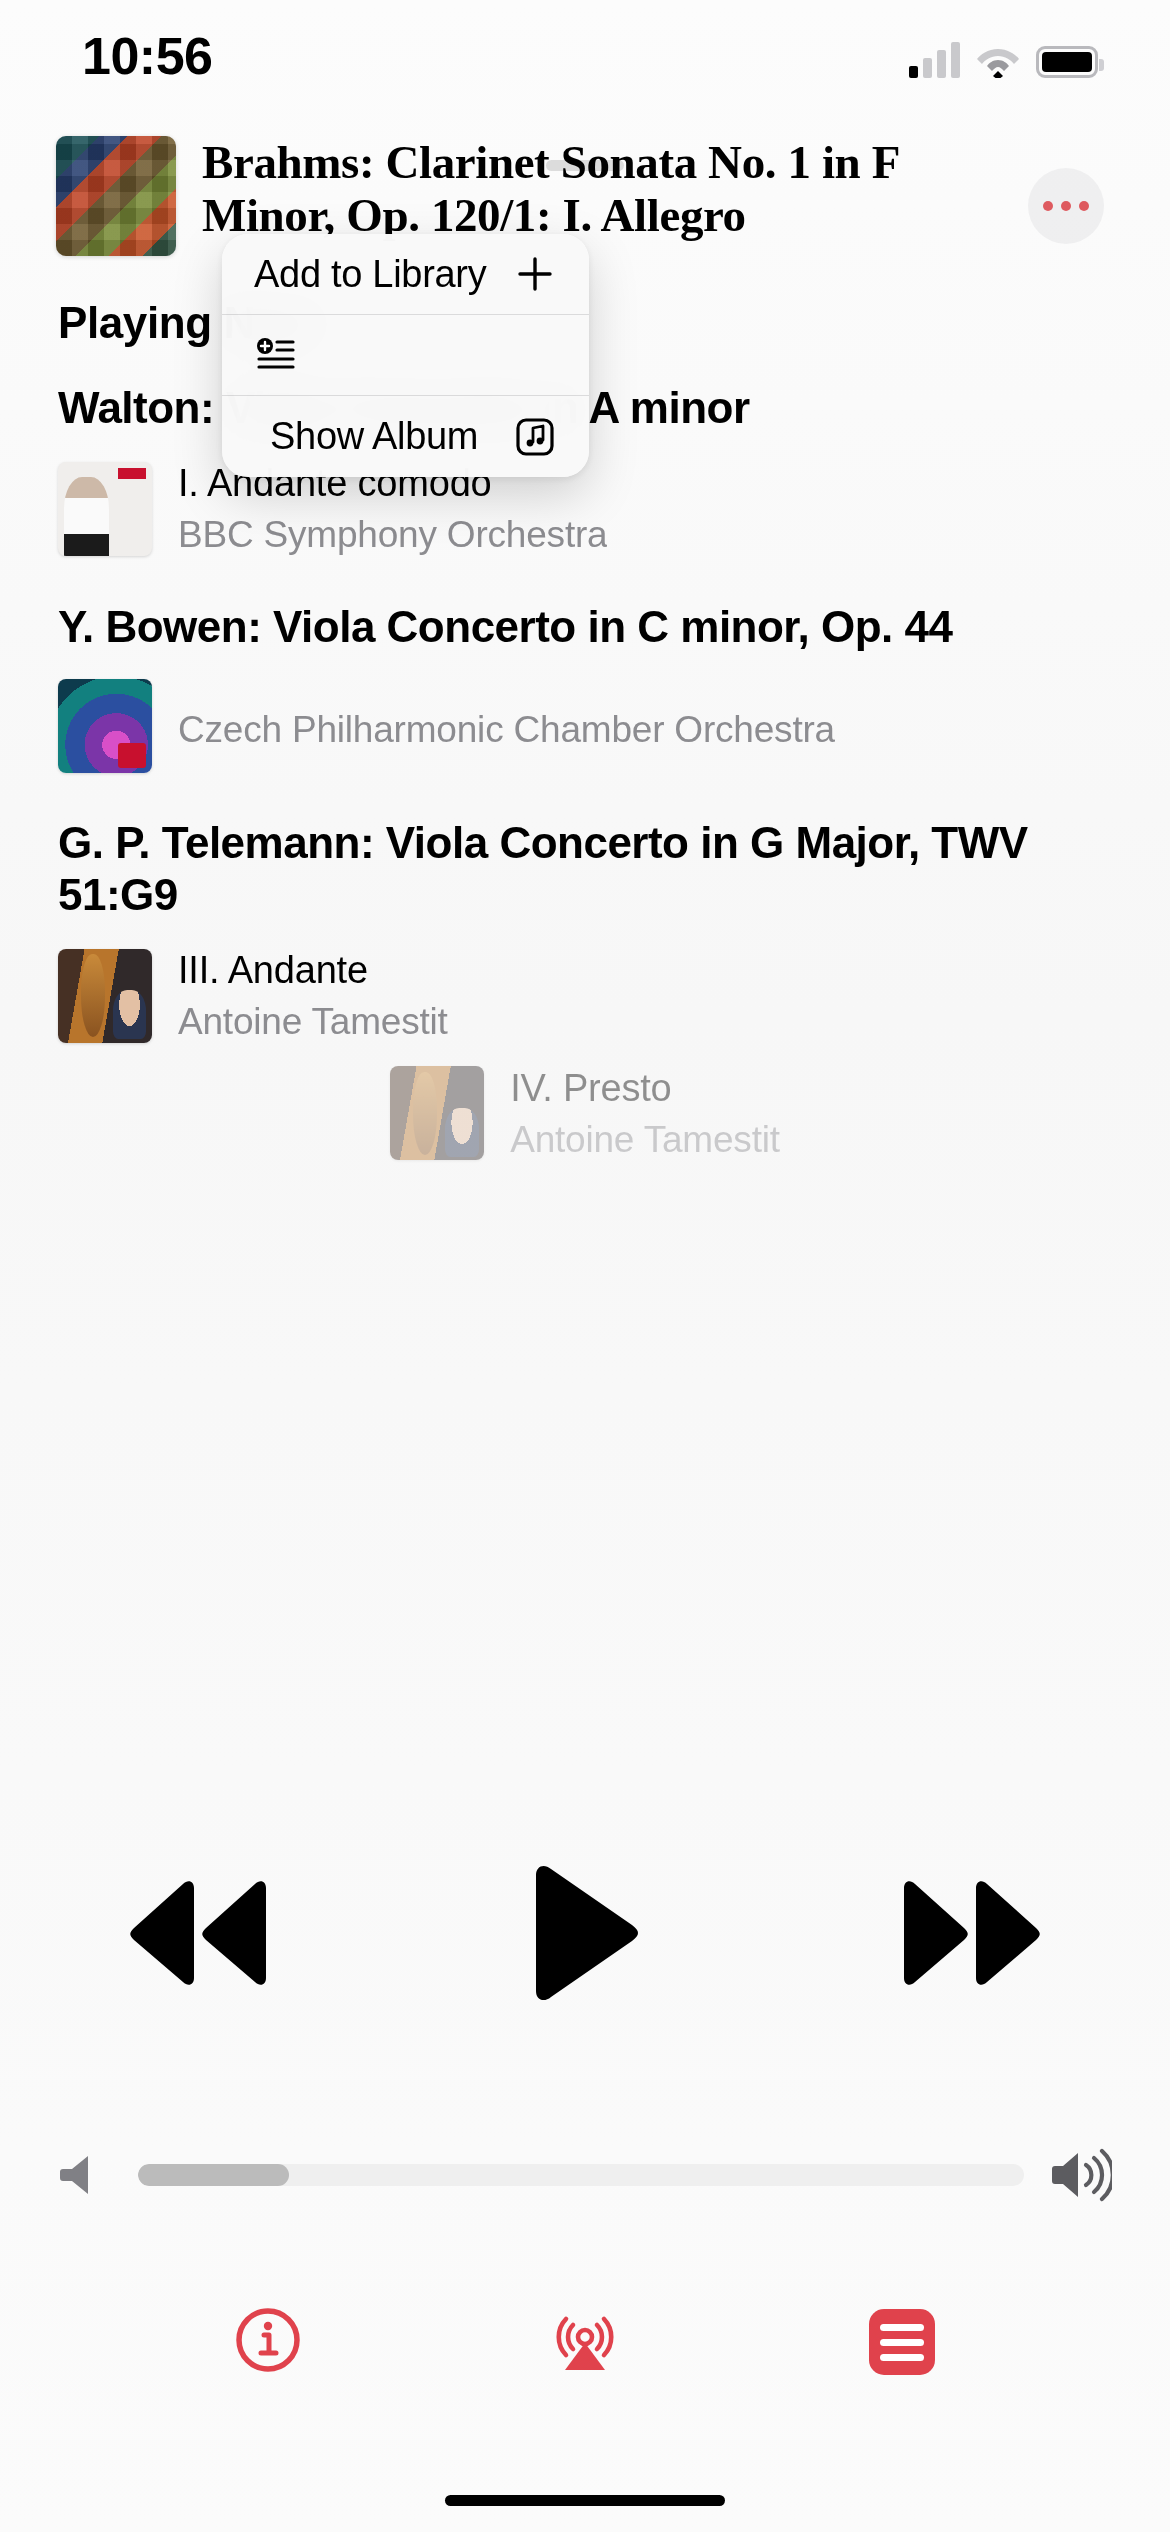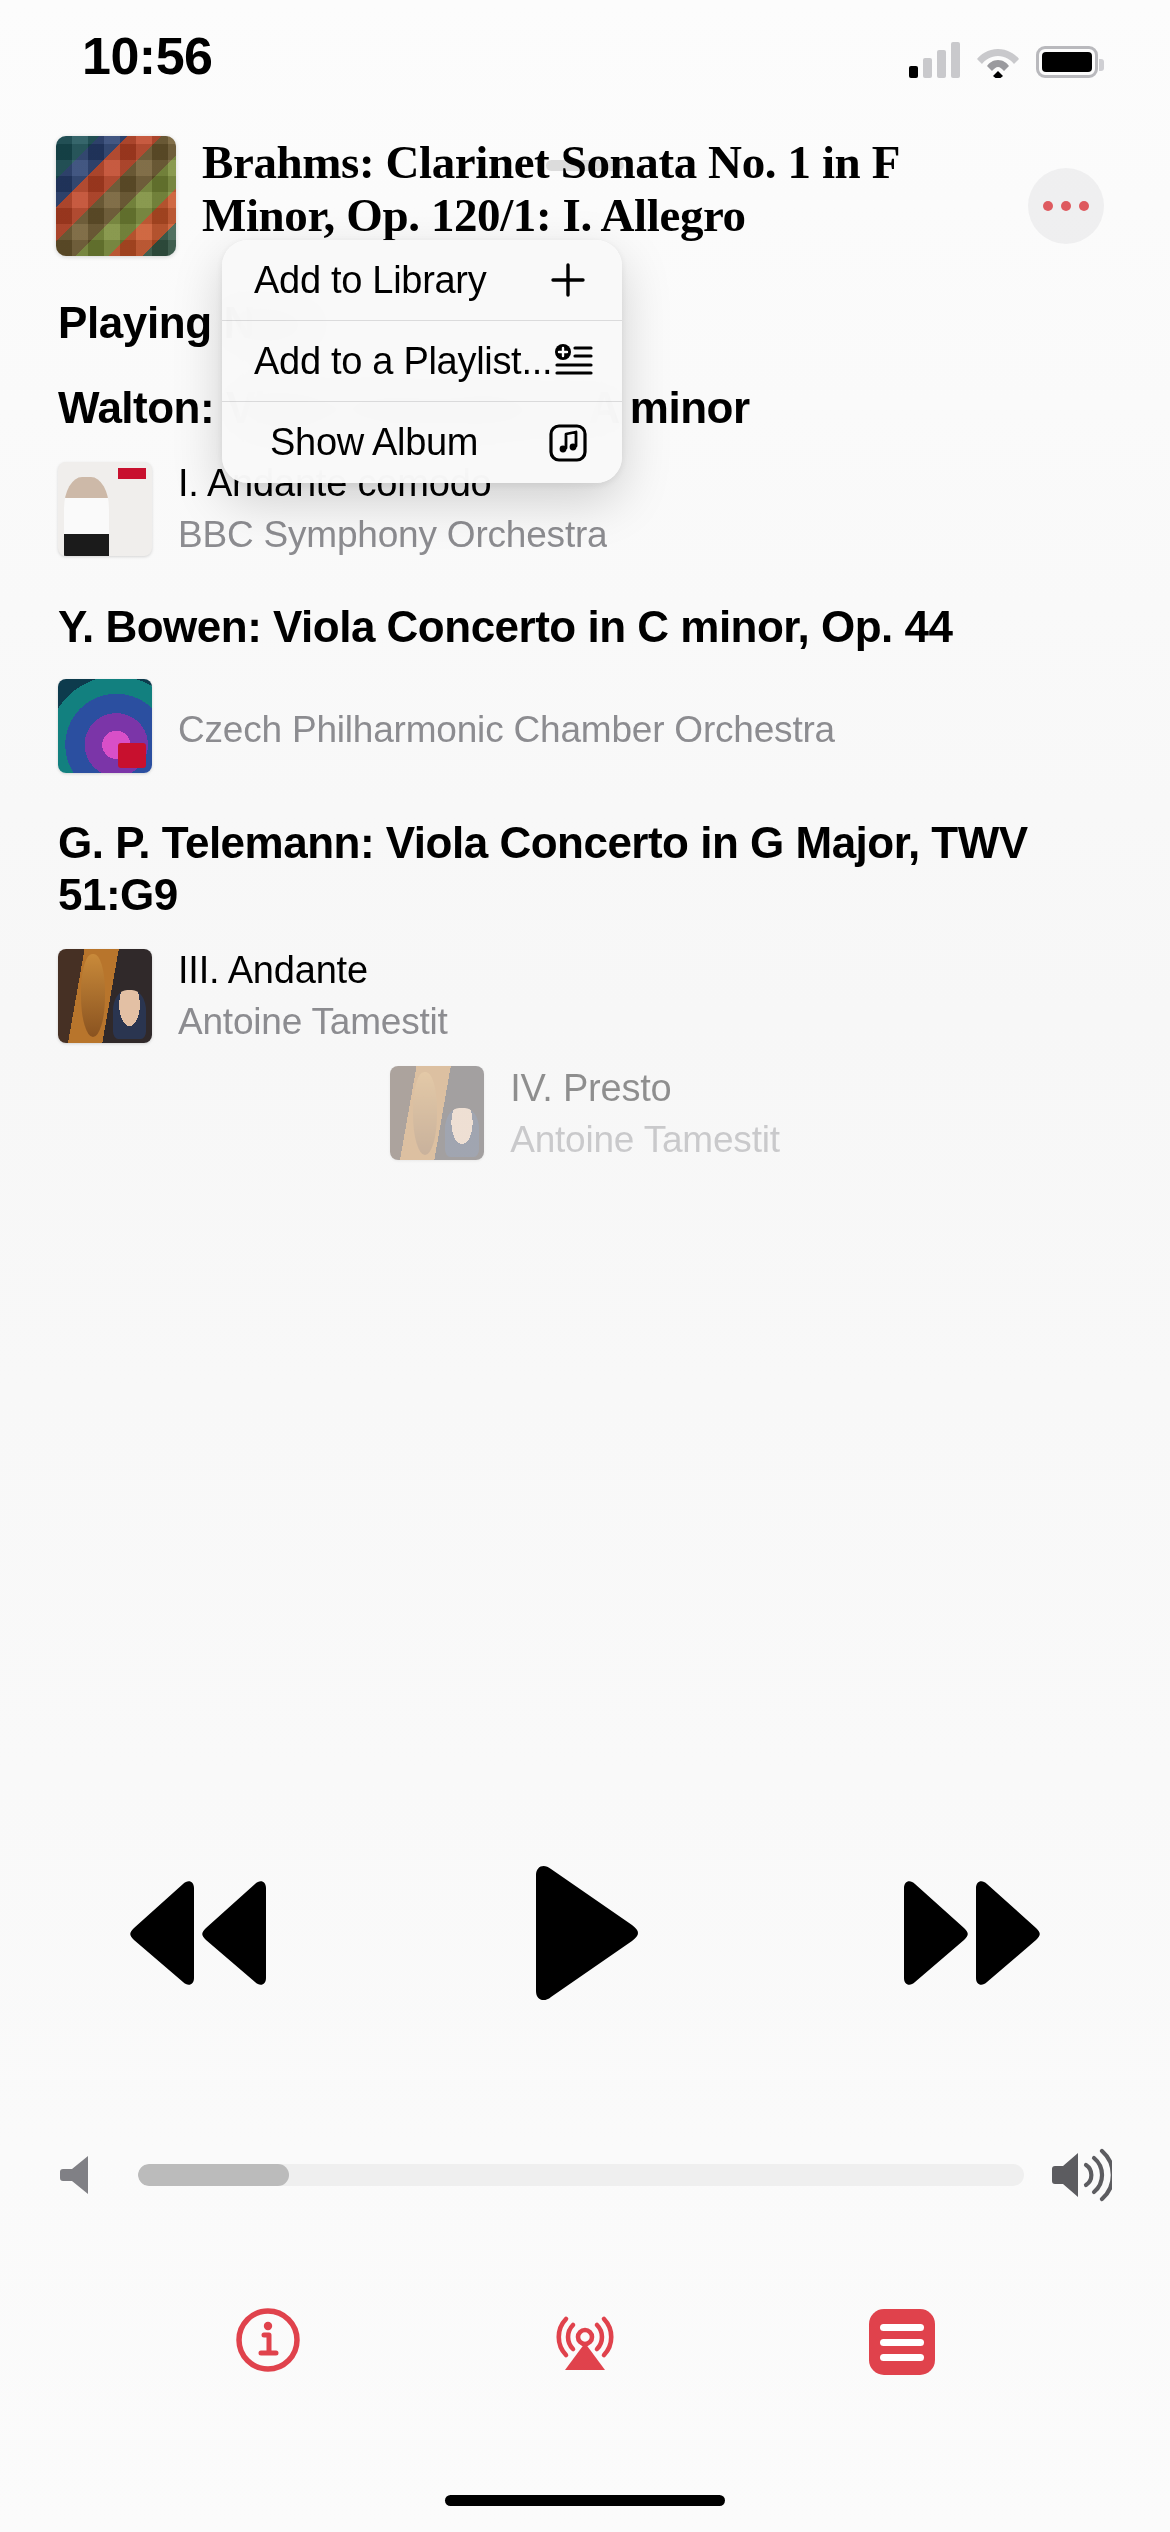--- a/index.html
+++ b/index.html
@@ -152,22 +152,22 @@
     border-radius: 46% 46% 50% 50%;
   }
   .art-telemann::after {
     content:""; position:absolute; right:6%; bottom:4%; width:36%; height:52%;
     background: radial-gradient(ellipse at 50% 30%, #e3c0a4 0 44%, #2a3550 44% 100%);
     border-radius: 42% 42% 16% 16%;
   }
 
   
   .ctx-menu {
-    position: absolute; left: 222px; top: 240px;
-    width: 400px; border-radius: 26px;
+    position: absolute; left: 222px; top: 234px;
+    width: 367px; border-radius: 26px;
     background: rgba(249,249,249,.965);
     box-shadow: 0 18px 50px rgba(0,0,0,.17), 0 2px 8px rgba(0,0,0,.08);
     overflow: hidden; backdrop-filter: blur(22px);
   }
   .ctx-item {
     display: flex; align-items: center; justify-content: space-between;
     height: 81px; padding: 0 32px;
     border-bottom: 1px solid rgba(60,60,67,.16);
   }
   .ctx-item:last-child { border-bottom: none; margin-left: 16px; }
@@ -308,21 +308,20 @@
     <div class="ctx-item">
       <span class="ctx-label">Add to Library</span>
       <span class="ctx-icon">
         <svg width="44" height="44" viewBox="0 0 44 44">
           <path d="M22 7 V37 M7 22 H37" stroke="#000" stroke-width="3.4" stroke-linecap="round"></path>
         </svg>
       </span>
     </div>
 
     <div class="ctx-item">
-      <span class="ctx-label">Add to a Playlist...</span>
       <span class="ctx-icon">
         <svg width="44" height="44" viewBox="0 0 44 44">
           <circle cx="11" cy="13" r="8" fill="#000"></circle>
           <path d="M11 9 V17 M7 13 H15" stroke="#fff" stroke-width="2.4" stroke-linecap="round"></path>
           <path d="M23 9 H39 M23 17 H39 M5 26 H39 M5 34 H39" stroke="#000" stroke-width="3.2" stroke-linecap="round"></path>
         </svg>
       </span>
     </div>
 
 

